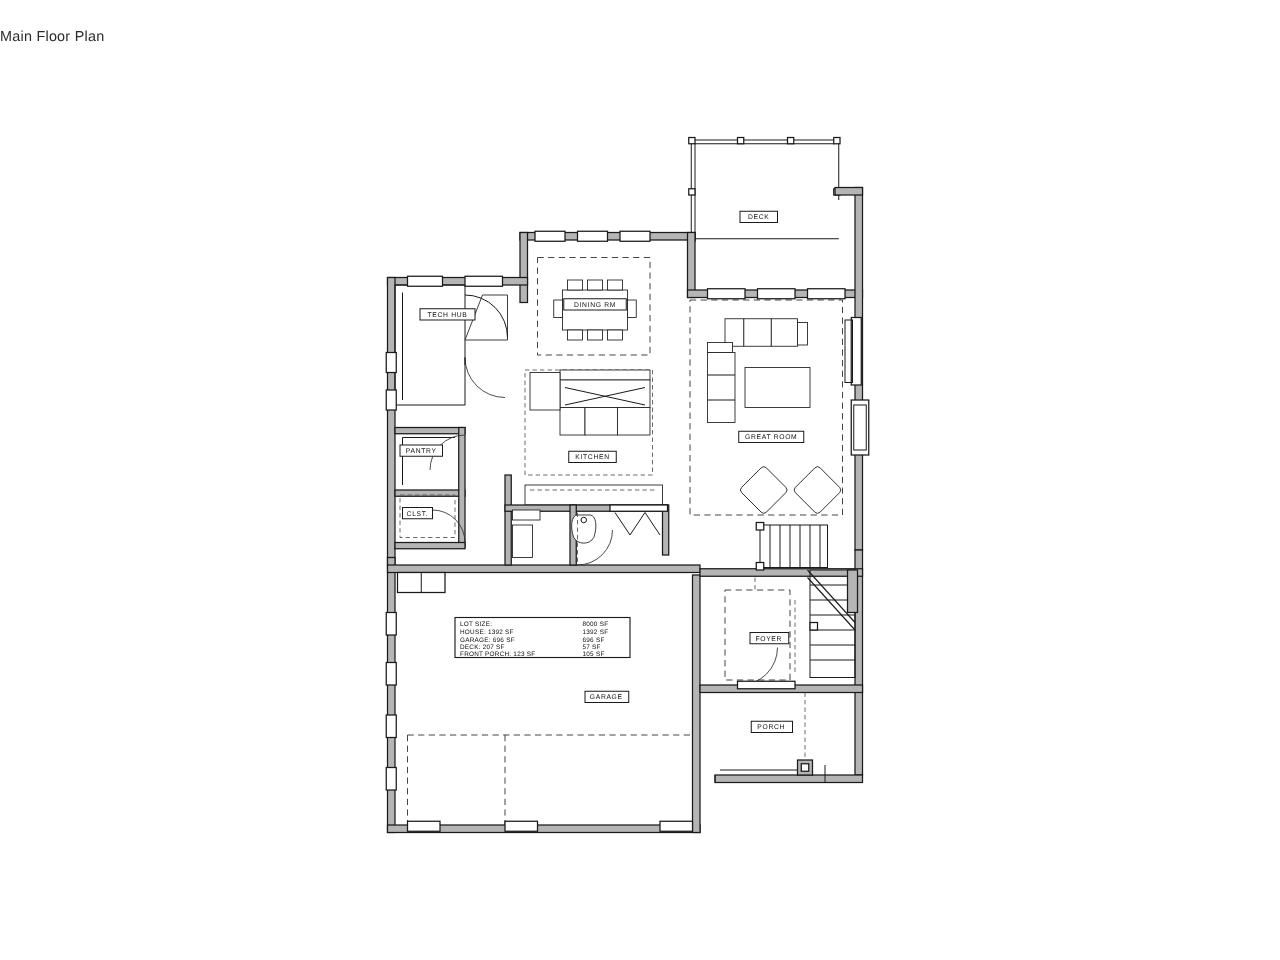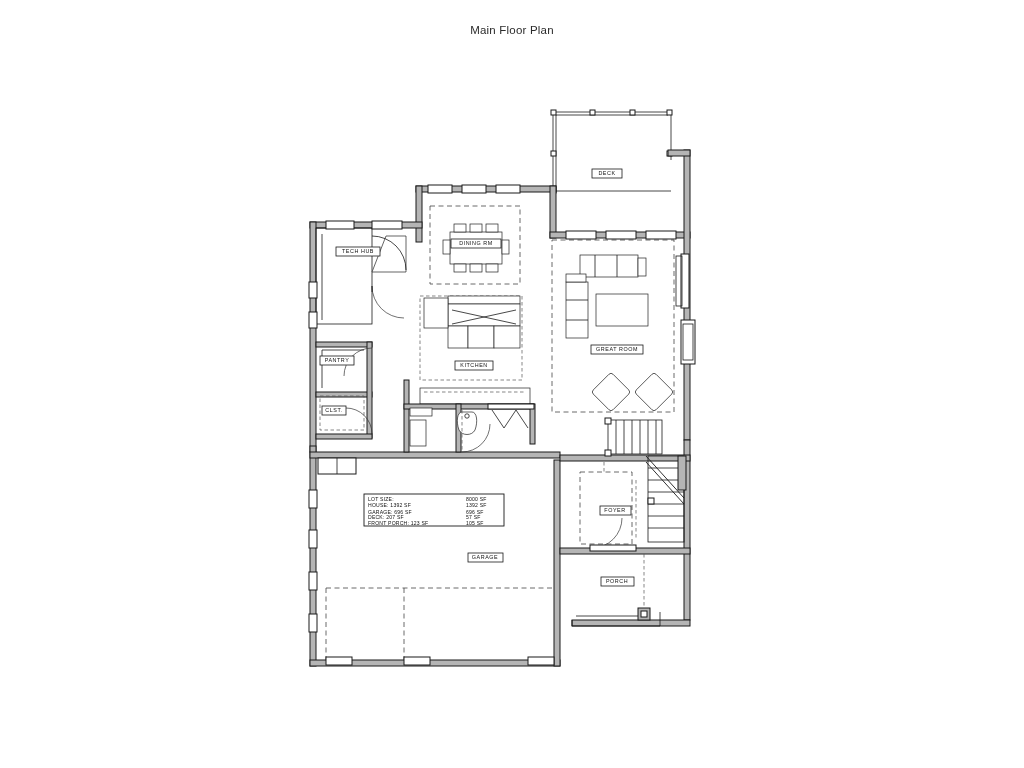--- a/index.html
+++ b/index.html
@@ -13,21 +13,20 @@
     height: 768px;
     font-family: "Liberation Sans", sans-serif;
     overflow: hidden;
     position: relative;
   }
   #page-title {
     position: absolute;
     top: 24px;
     left: 0;
     width: 100%;
-    text-align: center;
     font-size: 11.5px;
     color: #2b2b2b;
     letter-spacing: 0.2px;
   }
   #plan-stage {
     position: absolute;
     top: 0;
     left: 0;
     width: 1024px;
     height: 768px;

